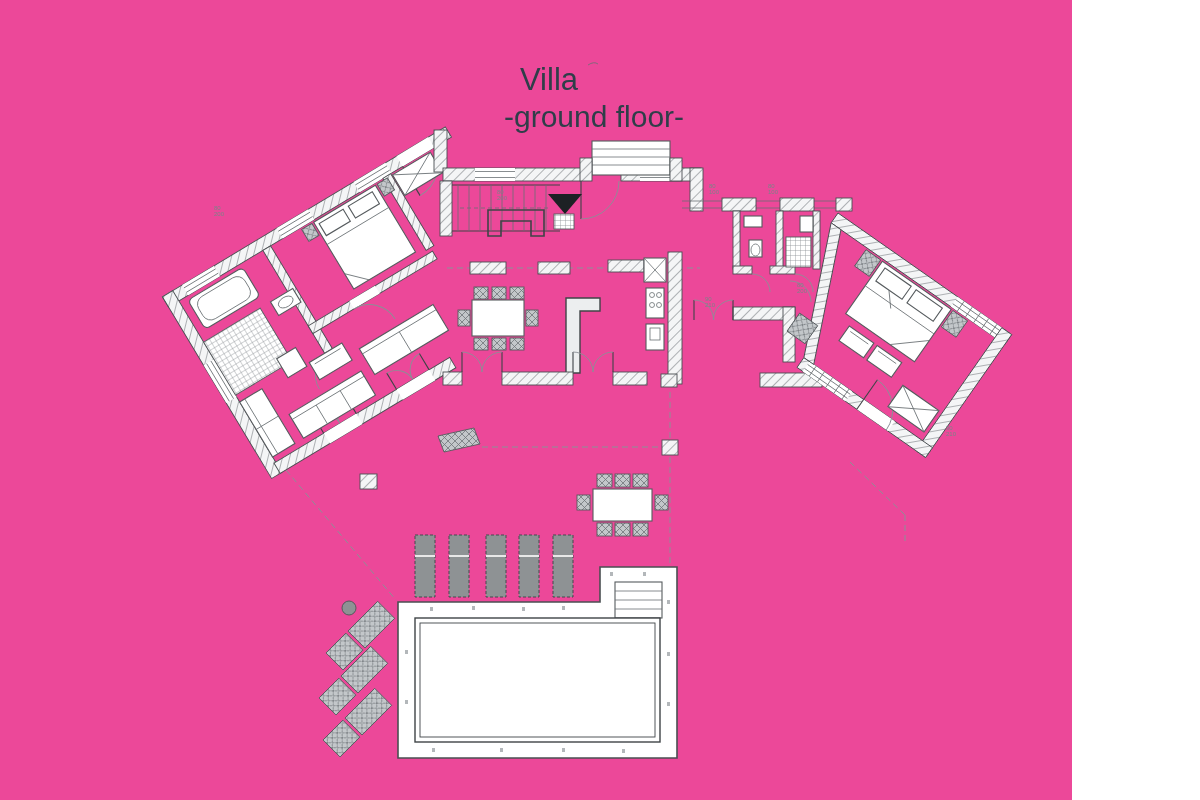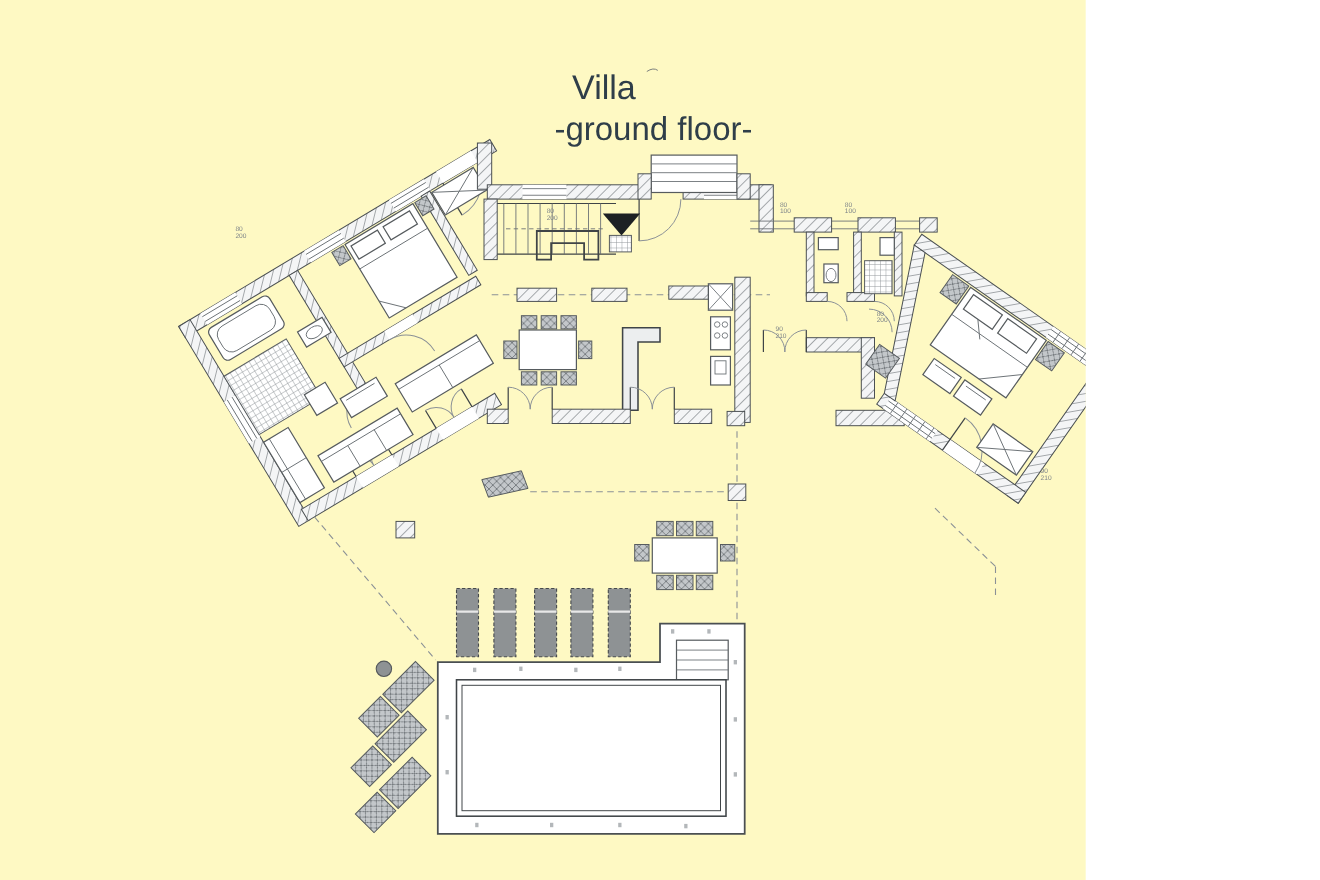--- a/index.html
+++ b/index.html
@@ -1,16 +1,16 @@
 <!DOCTYPE html>
 <html><head>
 <meta charset="utf-8">
 <style>
   html,body{margin:0;padding:0;background:#ffffff;}
-  .page{width:987px;height:800px;position:relative;background:#fef9c3;overflow:hidden;}
+  .page{width:1072px;height:800px;position:relative;background:#ec4899;overflow:hidden;}
   svg{display:block;}
   .wall{fill:url(#hatch);stroke:#4a4f52;stroke-width:0.9;}
   .win{fill:#ffffff;stroke:none;}
   .ink{stroke:#3f4447;fill:none;stroke-width:1.1;}
   .ink2{stroke:#3f4447;fill:none;stroke-width:1.6;}
   .furn{fill:#ffffff;stroke:#565b5e;stroke-width:1.1;}
   .xh{fill:url(#cross);stroke:#565b5e;stroke-width:0.9;}
   .gr{fill:url(#grid);stroke:#565b5e;stroke-width:0.9;}
   .thin{stroke:#6a7074;stroke-width:0.8;fill:none;}
   .arc{stroke:#8a9096;stroke-width:0.9;fill:none;}

